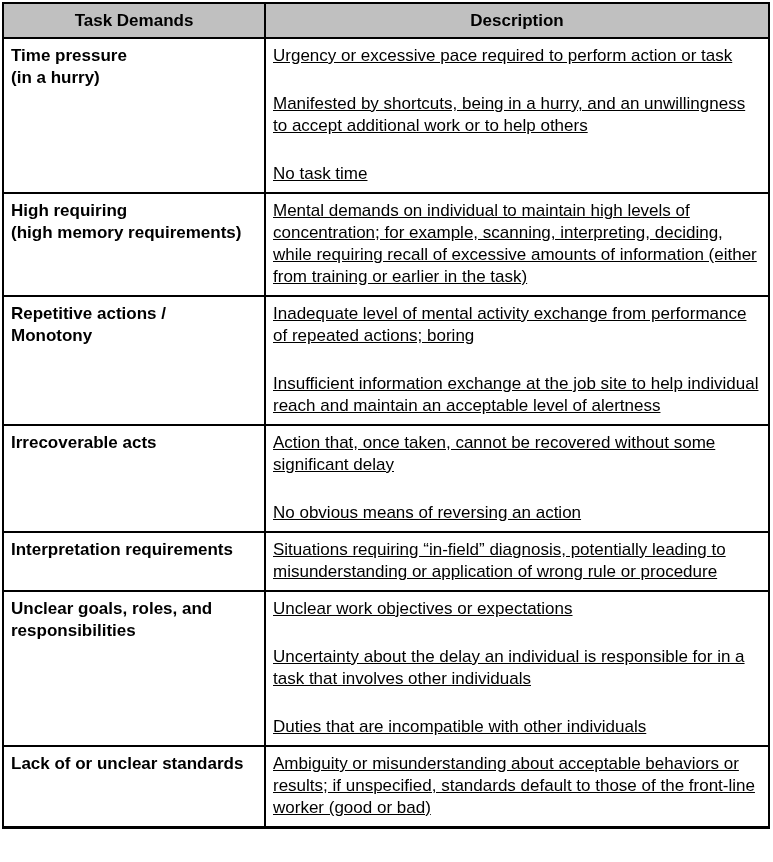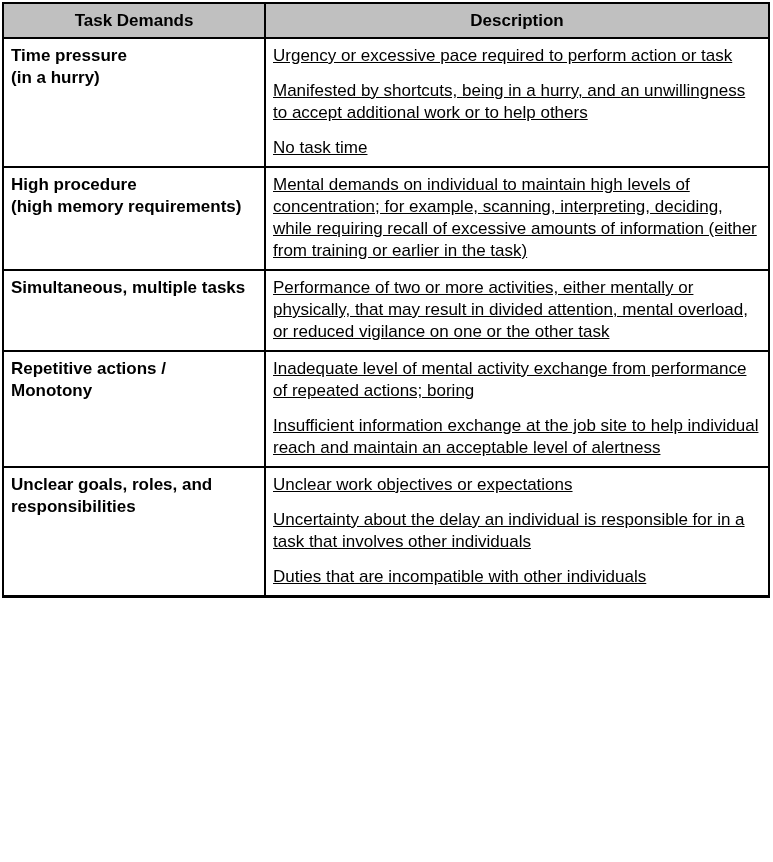--- a/index.html
+++ b/index.html
@@ -43,21 +43,21 @@
   }
   td.demand-cell .demand-line {
     white-space: nowrap;
     font-weight: bold;
   }
   td.desc-cell p {
     margin: 0;
     text-decoration: underline;
   }
   td.desc-cell p + p {
-    margin-top: 13px;
+    margin-top: 26px;
   }
 </style>
 </head>
 <body>
 
 <div class="page">
   <table class="demands">
     <colgroup>
       <col class="c1">
       <col class="c2">
@@ -75,51 +75,68 @@
             <div class="demand-line">(in a hurry)</div>
           </td>
           <td class="desc-cell">
             <p>Urgency or excessive pace required to perform action or task</p>
             <p>Manifested by shortcuts, being in a hurry, and an unwillingness to accept additional work or to help others</p>
             <p>No task time</p>
           </td>
         </tr>
         <tr>
           <td class="demand-cell">
-            <div class="demand-line">High procedure</div>
+            <div class="demand-line">High requiring</div>
             <div class="demand-line">(high memory requirements)</div>
           </td>
           <td class="desc-cell">
             <p>Mental demands on individual to maintain high levels of concentration; for example, scanning, interpreting, deciding, while requiring recall of excessive amounts of information (either from training or earlier in the task)</p>
-          </td>
-        </tr>
-        <tr>
-          <td class="demand-cell">
-            <div class="demand-line">Simultaneous, multiple tasks</div>
-          </td>
-          <td class="desc-cell">
-            <p>Performance of two or more activities, either mentally or physically, that may result in divided attention, mental overload, or reduced vigilance on one or the other task</p>
           </td>
         </tr>
         <tr>
           <td class="demand-cell">
             <div class="demand-line">Repetitive actions /</div>
             <div class="demand-line">Monotony</div>
           </td>
           <td class="desc-cell">
             <p>Inadequate level of mental activity exchange from performance of repeated actions; boring</p>
             <p>Insufficient information exchange at the job site to help individual reach and maintain an acceptable level of alertness</p>
           </td>
         </tr>
         <tr>
           <td class="demand-cell">
+            <div class="demand-line">Irrecoverable acts</div>
+          </td>
+          <td class="desc-cell">
+            <p>Action that, once taken, cannot be recovered without some significant delay</p>
+            <p>No obvious means of reversing an action</p>
+          </td>
+        </tr>
+        <tr>
+          <td class="demand-cell">
+            <div class="demand-line">Interpretation requirements</div>
+          </td>
+          <td class="desc-cell">
+            <p>Situations requiring “in-field” diagnosis, potentially leading to misunderstanding or application of wrong rule or procedure</p>
+          </td>
+        </tr>
+        <tr>
+          <td class="demand-cell">
             <div class="demand-line">Unclear goals, roles, and</div>
             <div class="demand-line">responsibilities</div>
           </td>
           <td class="desc-cell">
             <p>Unclear work objectives or expectations</p>
             <p>Uncertainty about the delay an individual is responsible for in a task that involves other individuals</p>
             <p>Duties that are incompatible with other individuals</p>
           </td>
         </tr>
+        <tr>
+          <td class="demand-cell">
+            <div class="demand-line">Lack of or unclear standards</div>
+          </td>
+          <td class="desc-cell">
+            <p>Ambiguity or misunderstanding about acceptable behaviors or results; if unspecified, standards default to those of the front-line worker (good or bad)</p>
+          </td>
+        </tr>
       </tbody>
   </table>
 </div>
 
 </body></html>

